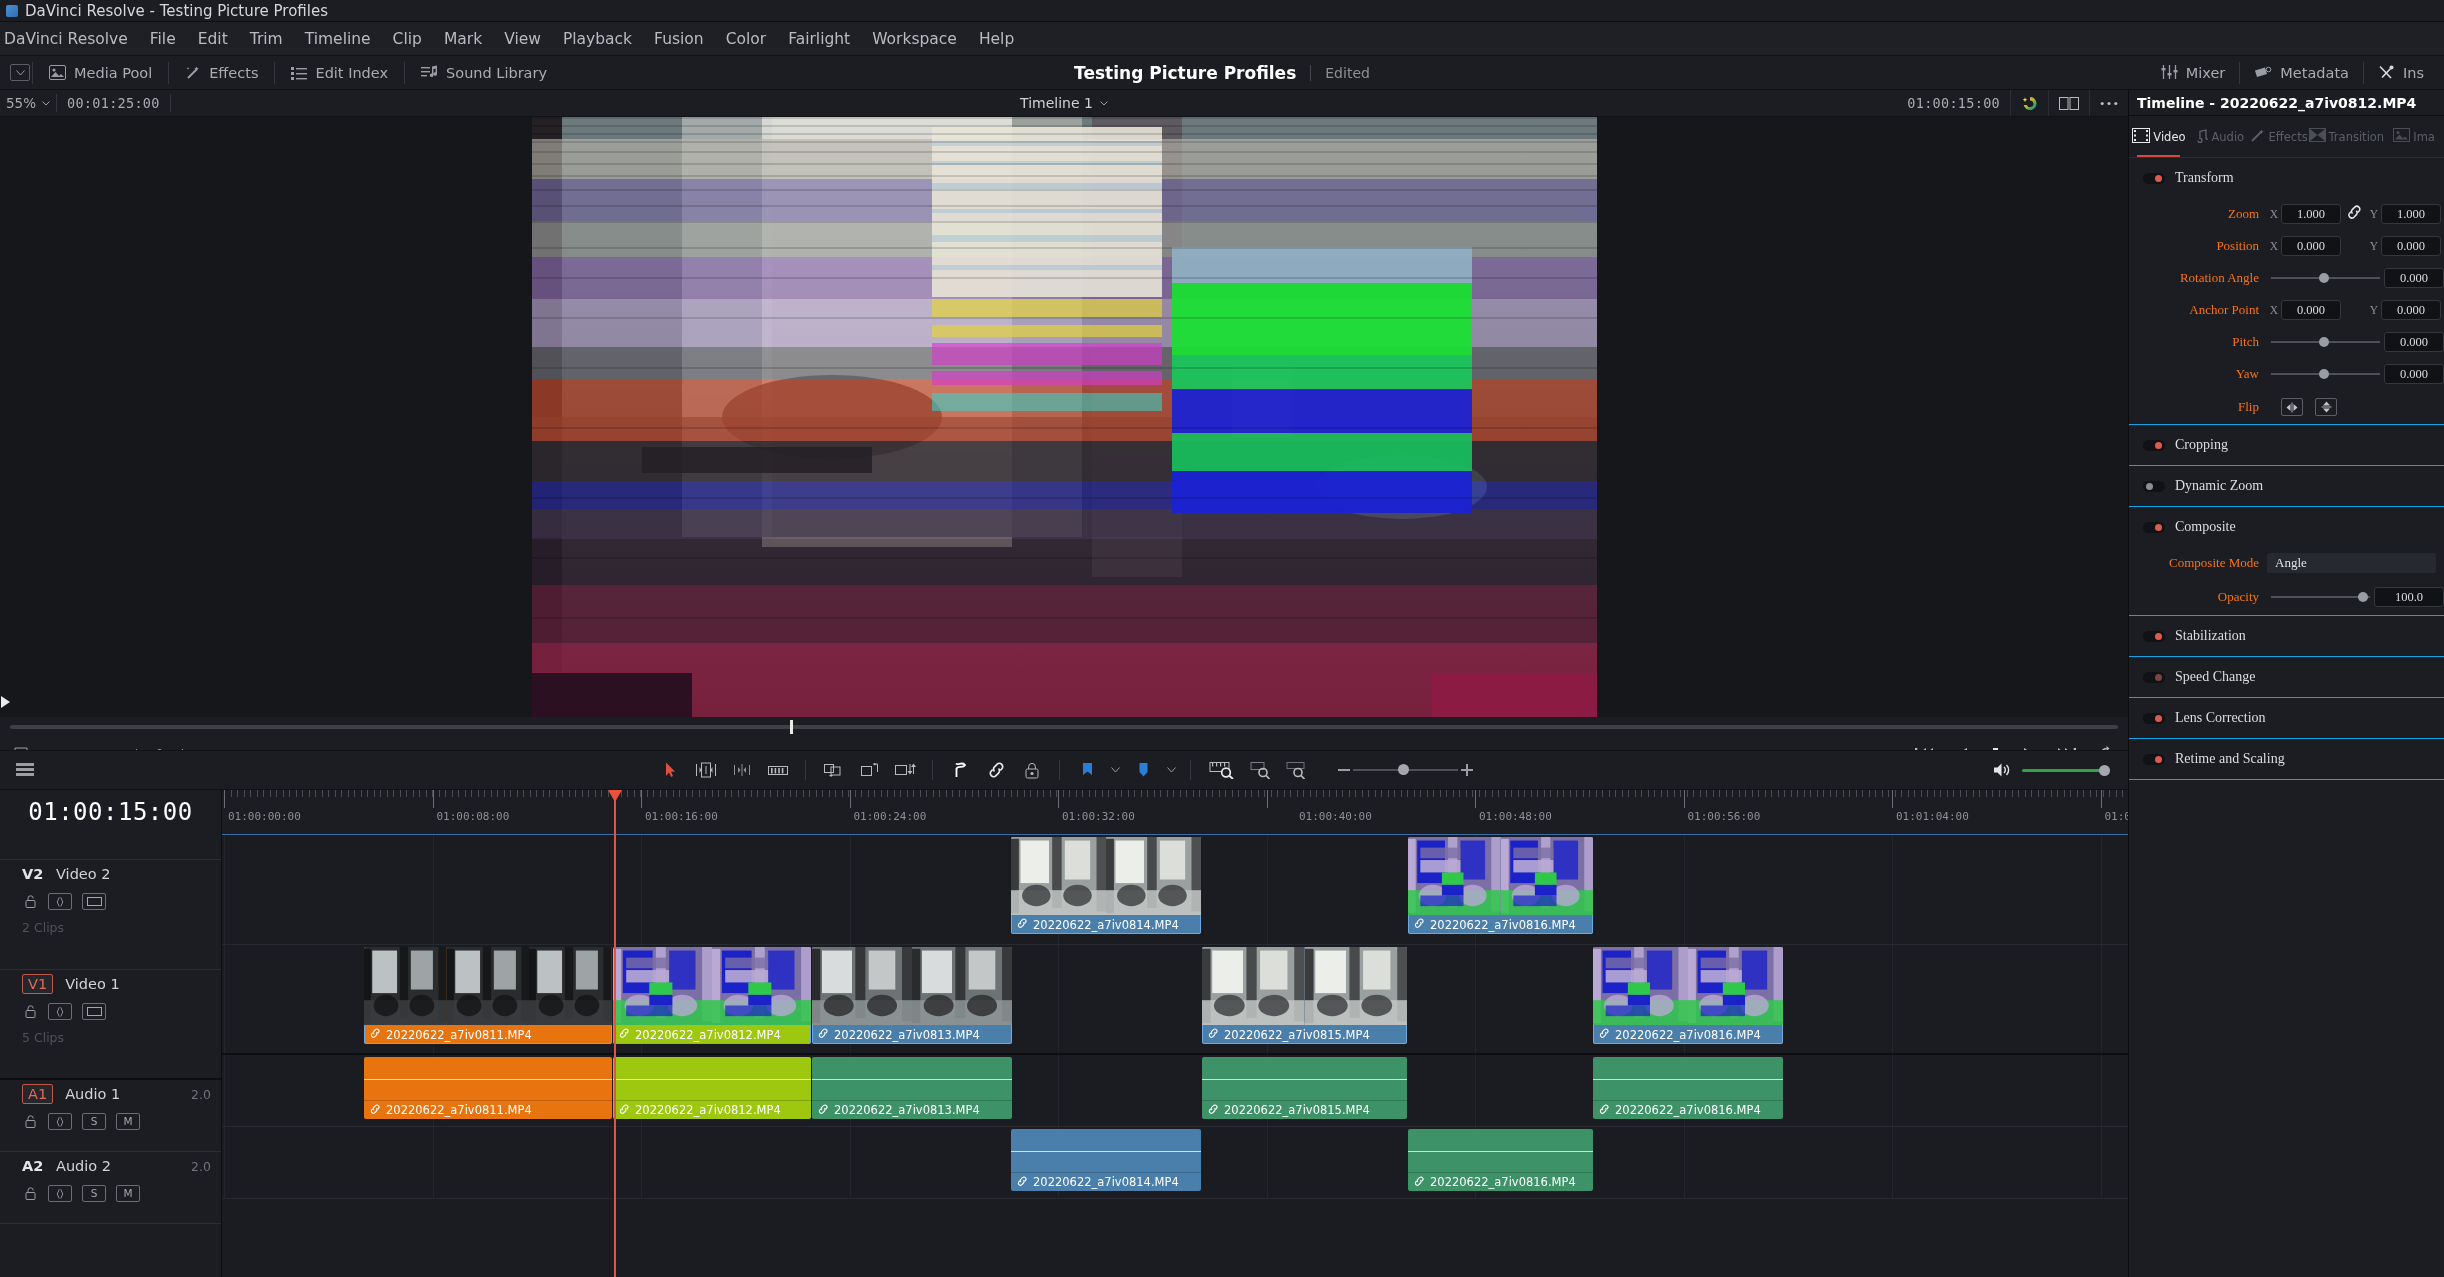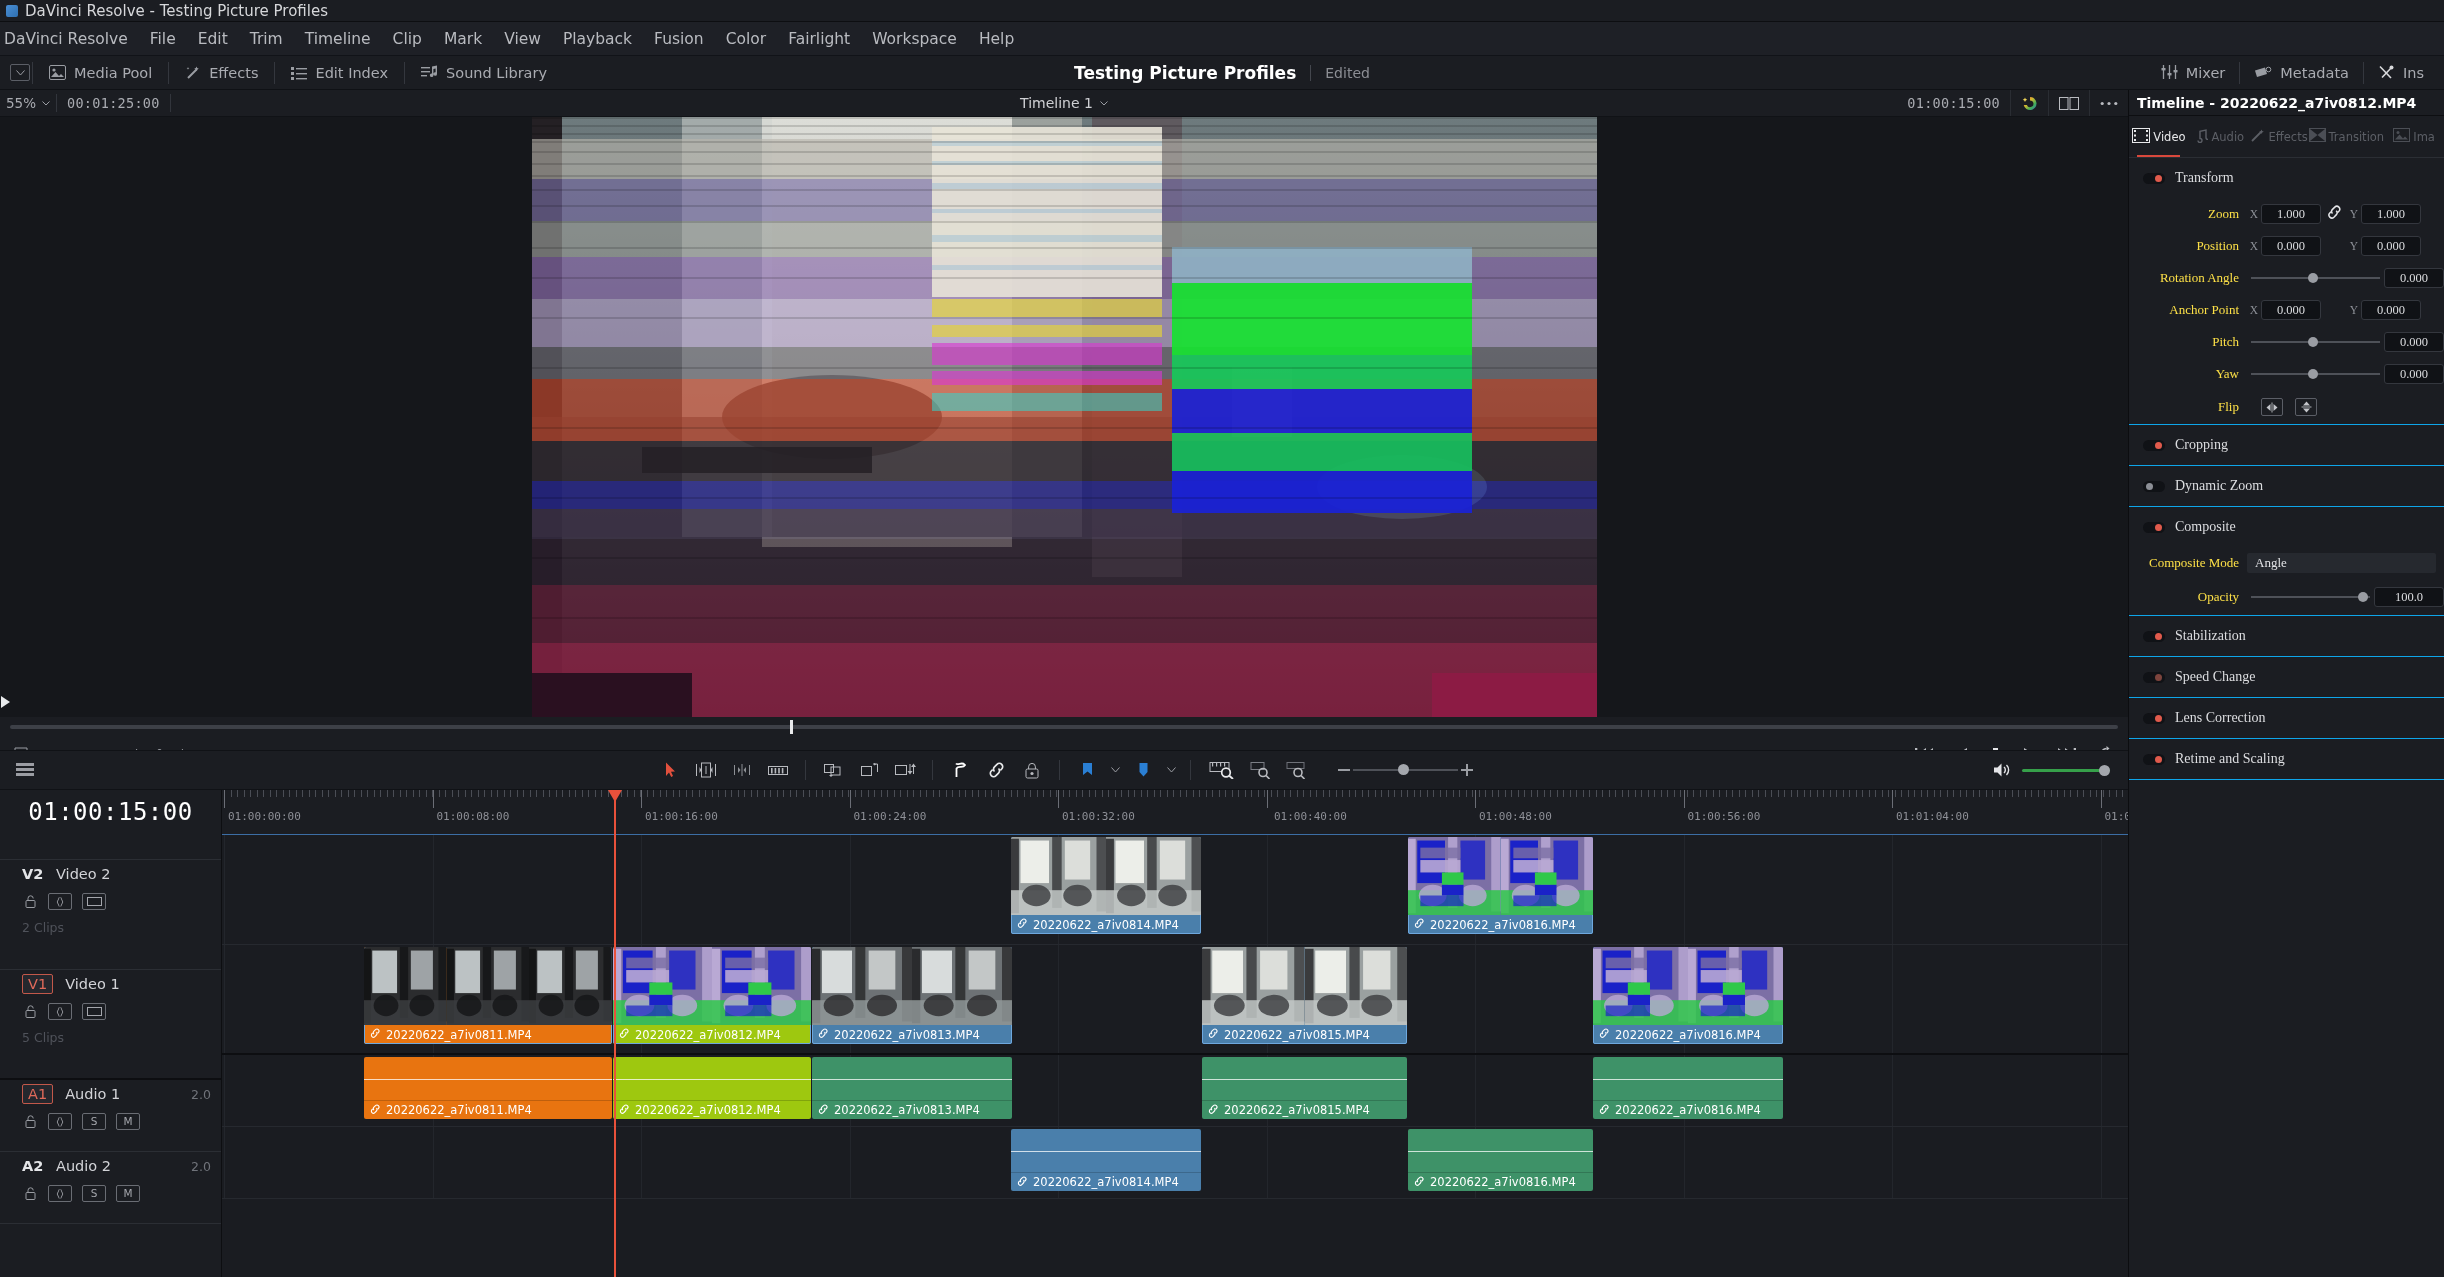--- a/index.html
+++ b/index.html
@@ -123,21 +123,21 @@
   .itab.active:after { content:""; position:absolute; bottom:0; left:14%; right:14%; height:2px; background:#d9483c;}
   .itab .gl { font-size:15px; line-height:1;}
   .insp-body { flex:1; overflow:hidden;}
   .sec { border-bottom:1px solid #0ea5e9;font-family:Liberation Serif, serif; }
   .sec-hd { height:40px; display:flex; align-items:center; gap:10px; padding-left:14px; font-size:14px; color:#dddee1;}
   .sw { width:22px;height:11px;border-radius:6px;background:#101216; position:relative; flex:none;}
   .sw i { position:absolute; top:2px; width:7px;height:7px;border-radius:50%; background:#e05a4c; right:3px;}
   .sw.off i { background:#8c8f96; left:3px; right:auto;}
   .sw.dim i { background:#7d443d;}
   .prow { height:32px; display:flex; align-items:center; font-size:13px; color:#b6b8bd; padding-right:0;}
-  .plab { width:118px; text-align:right; padding-right:8px; color:#fde047; font-size:13px;}
+  .plab { width:118px; text-align:right; padding-right:8px; color:#f97316; font-size:13px;margin-left:20px;}
   .ax { width:14px; text-align:center; color:#8d9097; font-size:11.5px;}
   .fld { width:60px; height:20px; background:#101216; border:1px solid #34373e; border-radius:3px; display:flex; align-items:center; justify-content:center; font-size:12.5px; color:#dcdde0;}
   .fld.w { width:70px;}
   .lnk { width:26px; text-align:center; color:#e4e5e8; font-size:14px;}
   .slider { flex:1; height:20px; position:relative; margin:0 4px; min-width:40px;}
   .slider .tr { position:absolute; left:0; right:0; top:9px; height:2px; background:#4e5158;}
   .slider .kn { position:absolute; top:5px; width:10px;height:10px;border-radius:50%; background:#9a9da3;}
   .flipbtn { width:22px;height:18px;border:1px solid #5b5e66;border-radius:2px;display:flex;align-items:center;justify-content:center; font-size:9px; color:#c3c5ca;}
   .combo { flex:1; height:20px; background:#26292f; border-radius:2px; display:flex; align-items:center; padding:0 8px; font-size:13px; color:#e2e3e6; margin-right:8px;}
 </style>
@@ -1090,21 +1090,21 @@
               <span class="tk maj" style="left: 1461.5px;"></span>
               <span class="tk maj" style="left: 1670px;"></span>
               <span class="tk maj" style="left: 1878.5px;"></span>
             </div>
           <div id="ruler-labels">
               <span class="lbl" style="left: 6px;">01:00:00:00</span>
               <span class="lbl" style="left: 214.5px;">01:00:08:00</span>
               <span class="lbl" style="left: 423px;">01:00:16:00</span>
               <span class="lbl" style="left: 631.5px;">01:00:24:00</span>
               <span class="lbl" style="left: 840px;">01:00:32:00</span>
-              <span class="lbl" style="left: 1052px;">01:00:40:00</span>
+              <span class="lbl" style="left: 1077px;">01:00:40:00</span>
               <span class="lbl" style="left: 1257px;">01:00:48:00</span>
               <span class="lbl" style="left: 1465.5px;">01:00:56:00</span>
               <span class="lbl" style="left: 1674px;">01:01:04:00</span>
               <span class="lbl" style="left: 1882.5px;">01:01:12:00</span>
             </div>
         </div>
         <div class="blueline"></div>
 
         <div class="tracks">
           <div class="trow" id="row-v2" style="height:110px">

